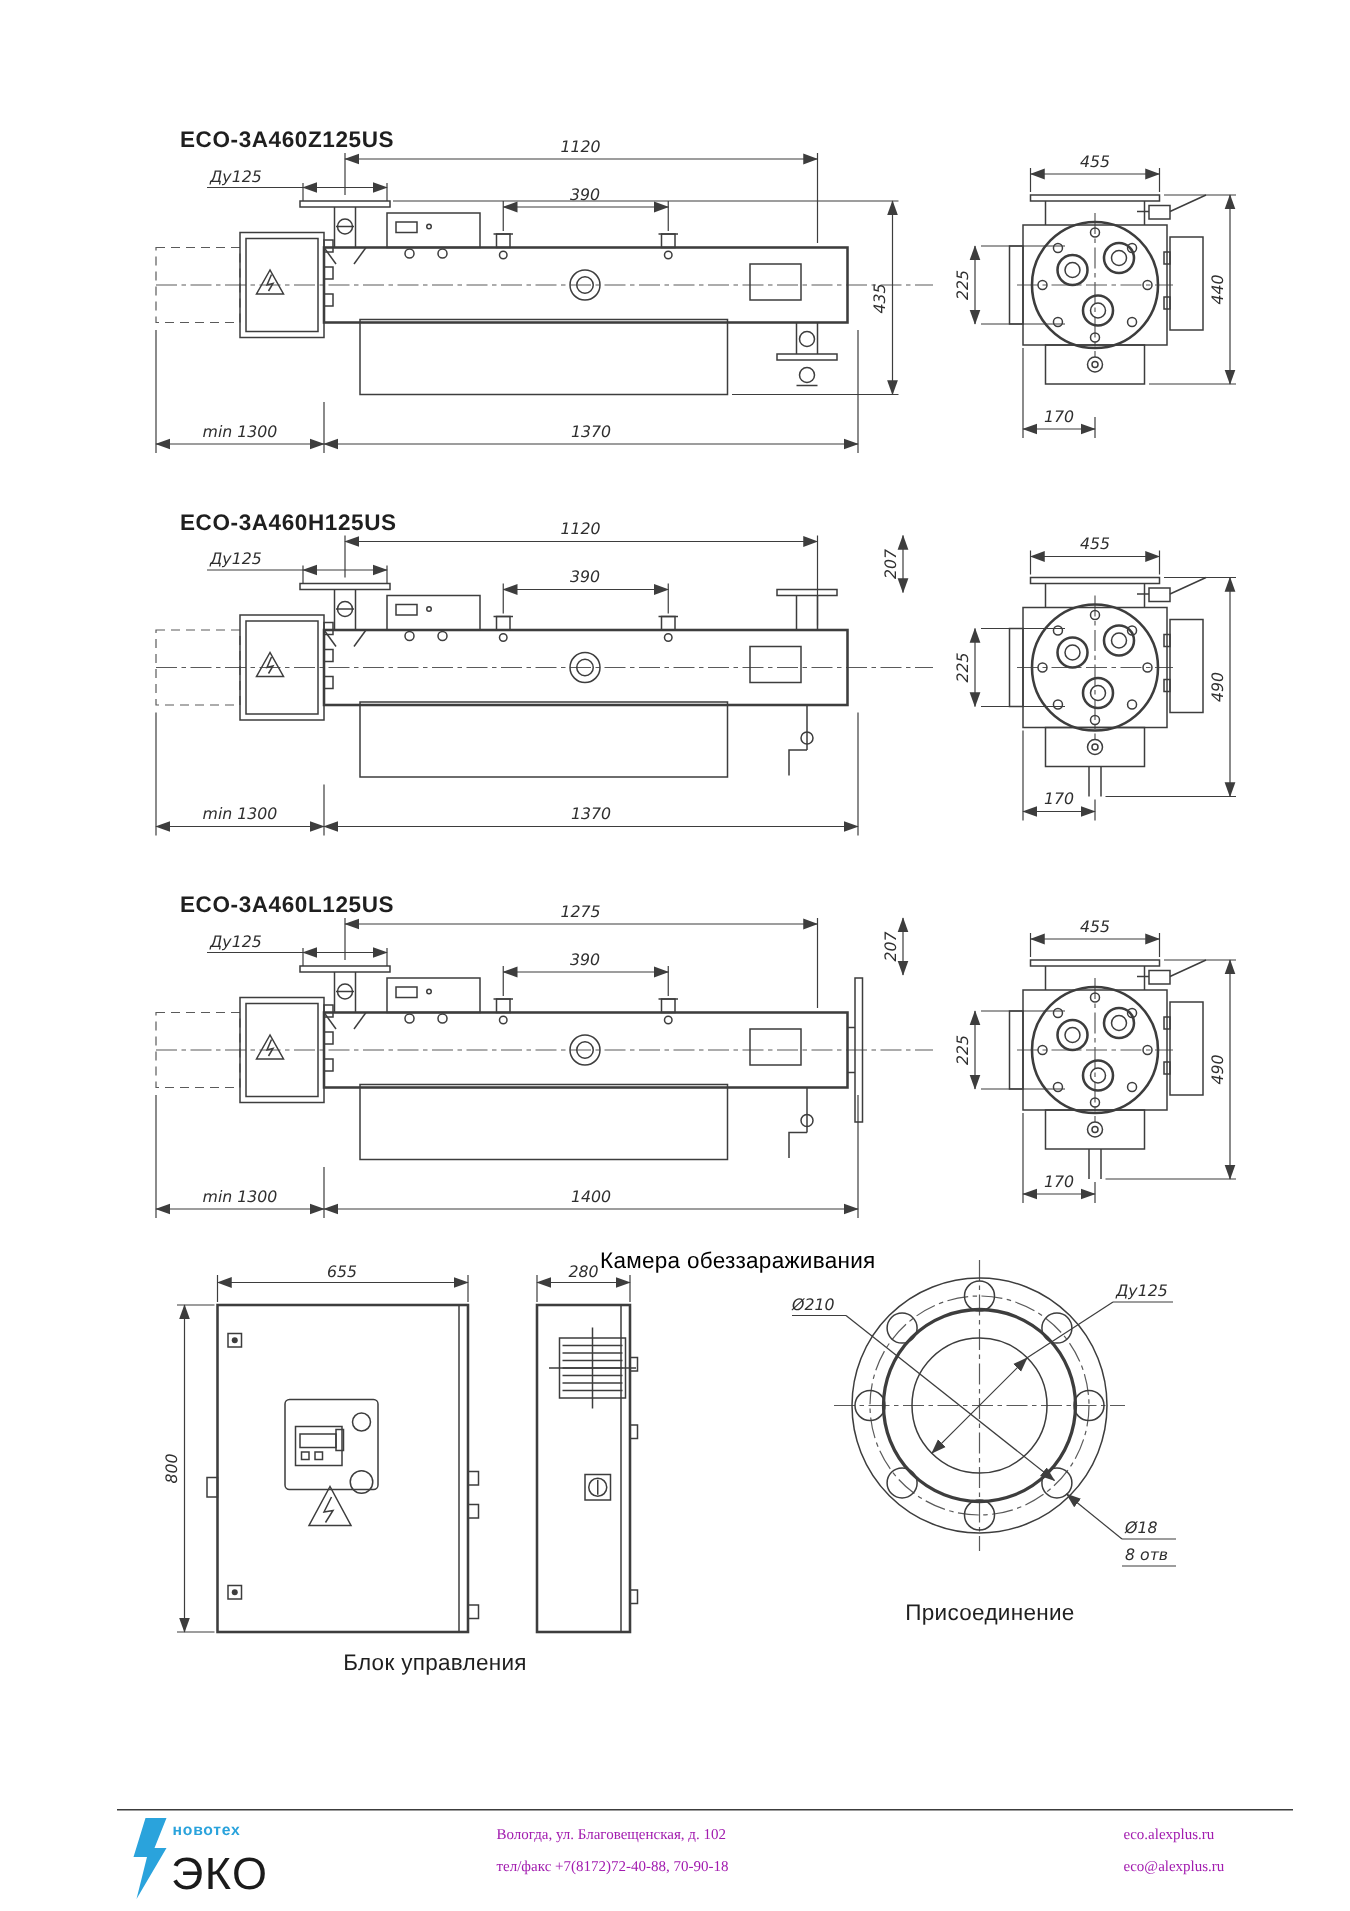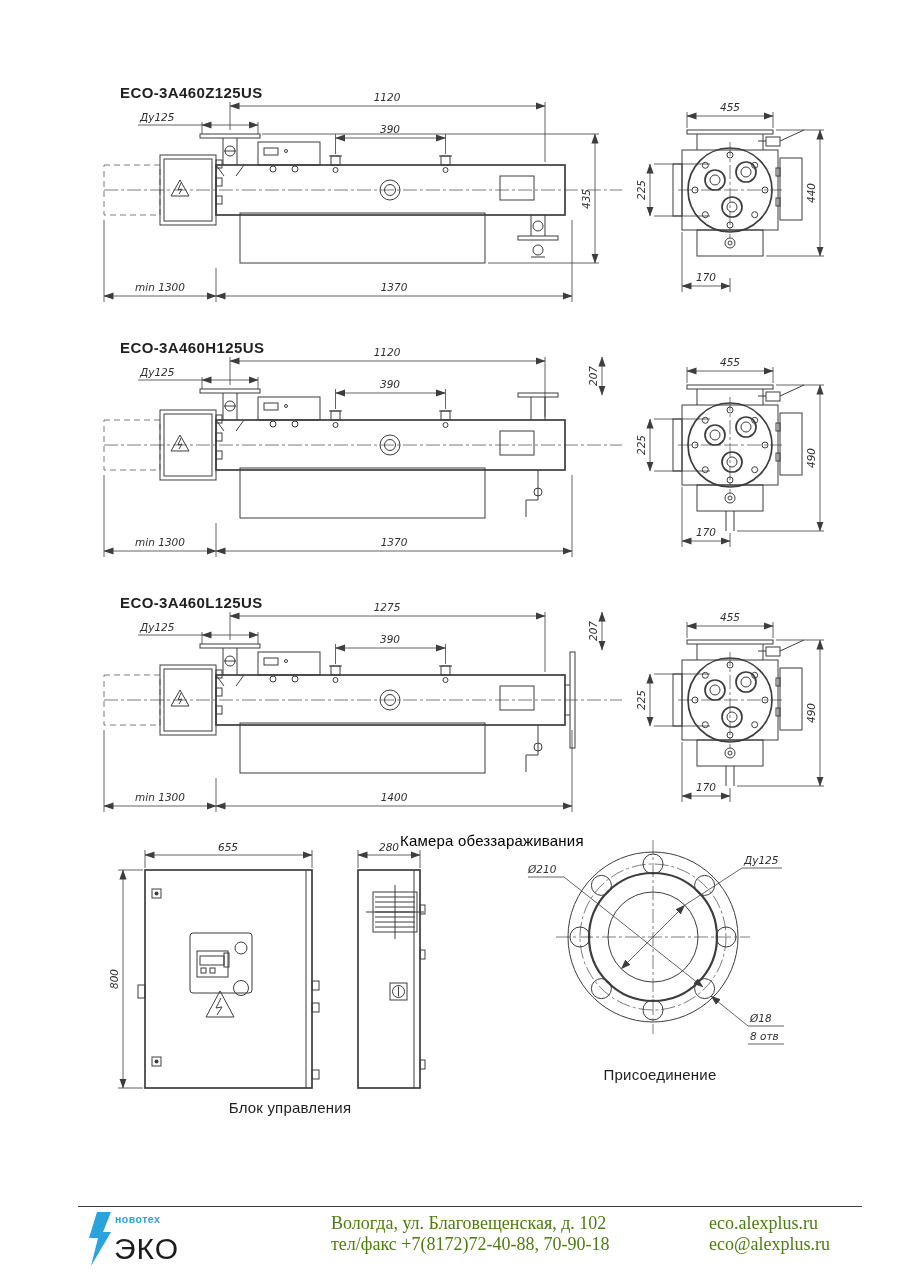--- a/index.html
+++ b/index.html
@@ -14,22 +14,22 @@
   .drw .cl{stroke:#5a5a5a;stroke-width:.8;stroke-dasharray:14 3 3 3}
   .drw .dash{stroke:#5a5a5a;stroke-width:.8;stroke-dasharray:6 4}
   .drw .ext,.drw .dim{stroke-width:.8}
   .drw .fill{fill:#3d3d3d;stroke:none}
   text{stroke:none}
   .dimtxt{font:italic 10.5px "DejaVu Sans",sans-serif;fill:#2f2f2f}
   .drwtitle{font:600 15px "Liberation Sans",sans-serif;fill:#1f1f1f;letter-spacing:.4px}
   .caption{font:500 15px "Liberation Sans",sans-serif;fill:#1f1f1f;letter-spacing:.2px}
   
   .footer-rule{position:absolute;left:78px;top:1206px;width:784px;height:1px;background:#3c3c3c}
-  .addr{position:absolute;font-family:"Liberation Serif",serif;font-size:18px;
-        line-height:21px;color:#4d7c0f;white-space:nowrap}
+  .addr{position:absolute;font-family:"Liberation Serif",serif;font-size:10px;
+        line-height:21px;color:#a21caf;white-space:nowrap}
   .logo-txt-small{font:600 10.5px "Liberation Sans",sans-serif;letter-spacing:.5px}
   .logo-txt-big{font:500 30px "Liberation Sans",sans-serif;fill:#1b1b1b;letter-spacing:1px}
 </style>
 </head>
 <body>
 
 <svg width="0" height="0">
   <defs>
     <marker id="arrow" viewBox="0 0 10 10" refX="9.5" refY="5" markerWidth="10" markerHeight="10" markerUnits="userSpaceOnUse" orient="auto-start-reverse">
       <path d="M0,1.4 L10,5 L0,8.6 z" fill="#3d3d3d"></path>
@@ -704,16 +704,16 @@
   <polygon points="14,2 28,2 20,22 28,22 8,56 15,28 6,28" fill="#2aa3dc"></polygon>
   <text class="logo-txt-small" x="32" y="13" fill="#2aa3dc">новотех</text>
   <text class="logo-txt-big" x="31" y="49">ЭКО</text>
 </svg>
 
 <div class="addr" style="left:331px;top:1213px">
   <div>Вологда, ул. Благовещенская, д. 102</div>
   <div>тел/факс +7(8172)72-40-88, 70-90-18</div>
 </div>
 
-<div class="addr" style="left:709px;top:1213px">
+<div class="addr" style="left:749px;top:1213px">
   <div>eco.alexplus.ru</div>
   <div>eco@alexplus.ru</div>
 </div>
 
 </body></html>

